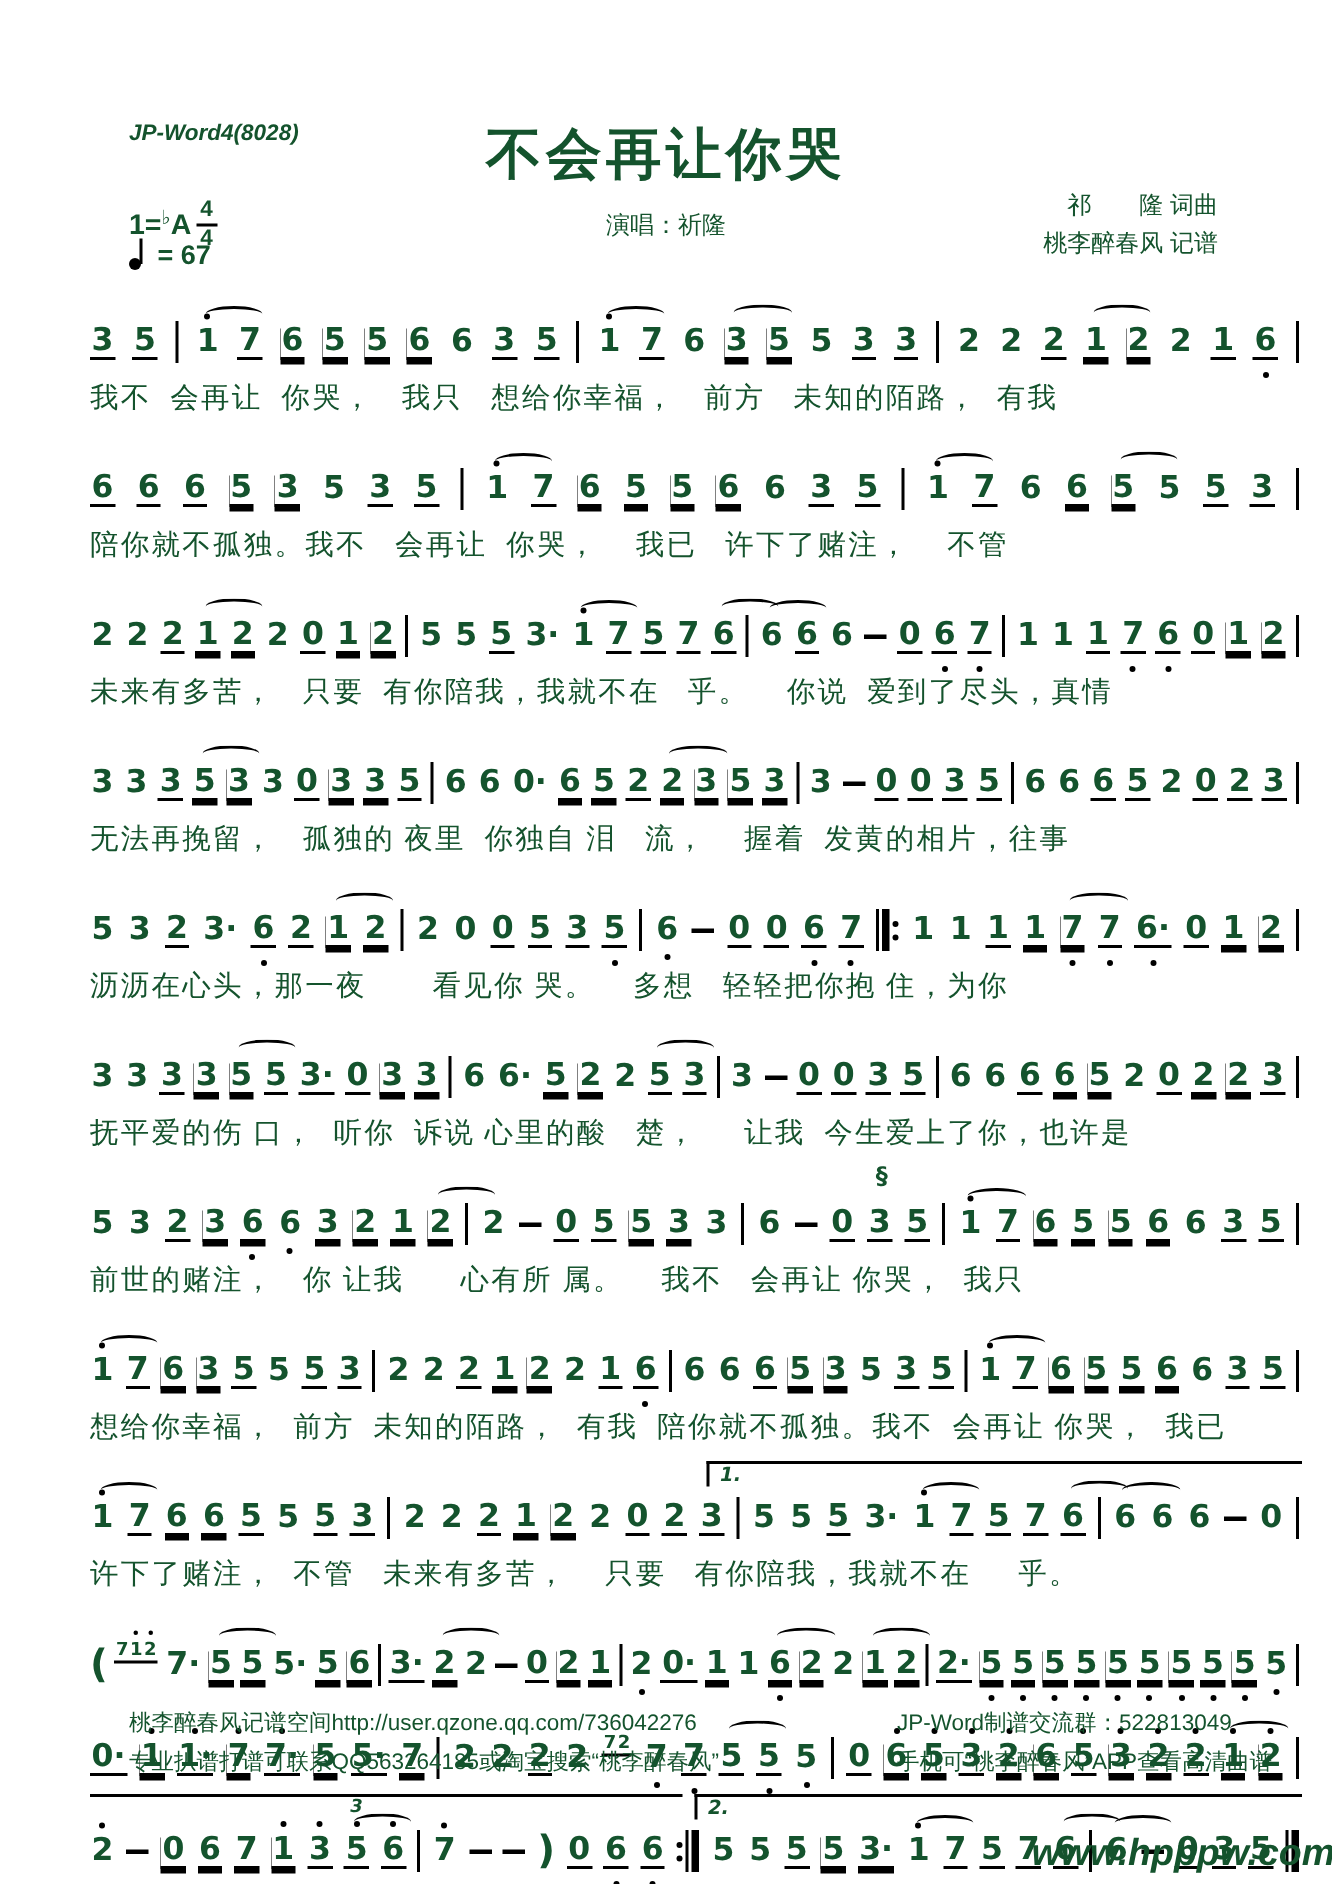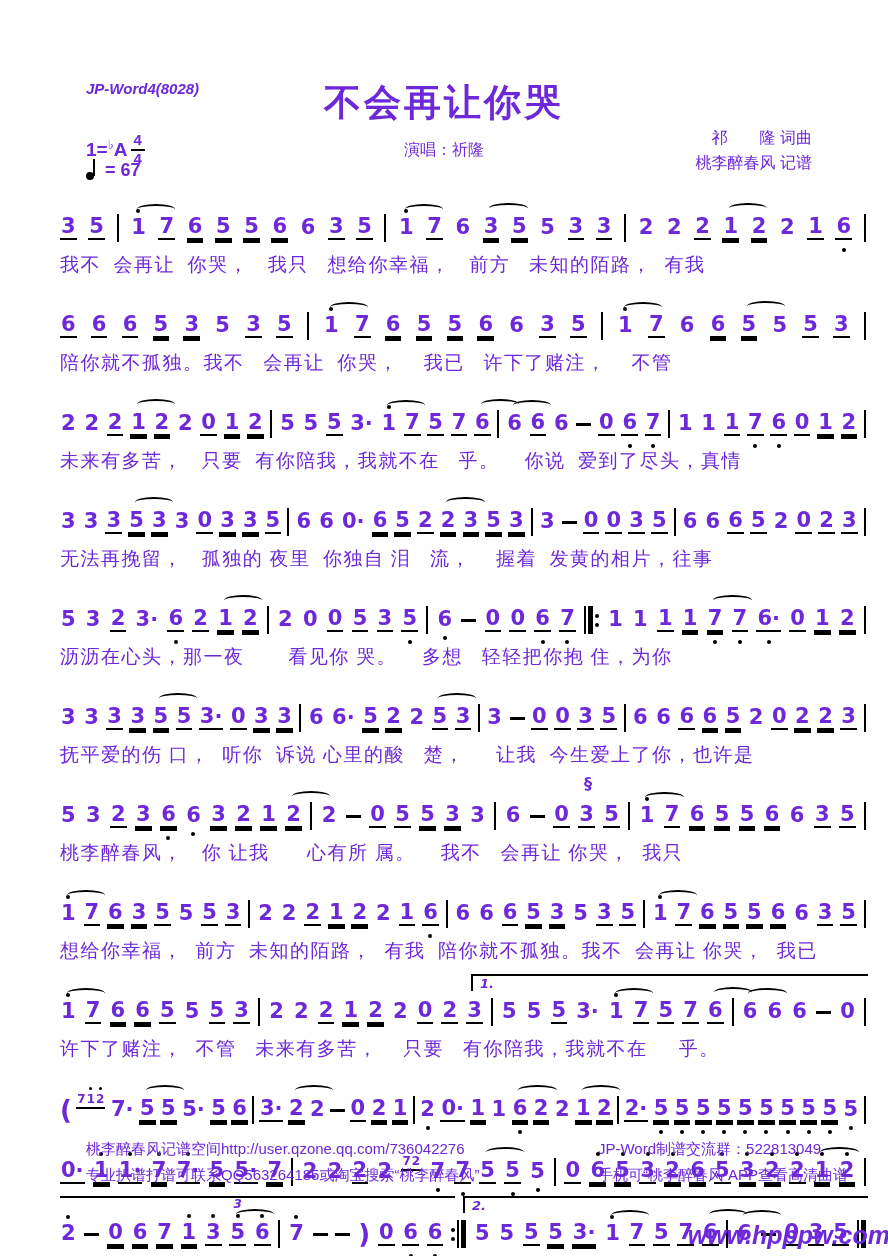--- a/index.html
+++ b/index.html
@@ -1,17 +1,17 @@
 <!DOCTYPE html>
 <html><head>
 <meta charset="utf-8">
 <style>
   html,body{margin:0;padding:0;background:#e8e8e8;}
   .page{position:relative;width:888px;height:1256px;background:#ffffff;margin:0 auto;
-        font-family:"Liberation Sans","DejaVu Sans",sans-serif;color:#6d28d9;overflow:hidden;}
+        font-family:"Liberation Sans","DejaVu Sans",sans-serif;color:#14532d;overflow:hidden;}
   
   .app-label{position:absolute;left:86px;top:80px;font-style:italic;font-size:15px;font-weight:bold;}
   .title{position:absolute;left:0;right:0;top:78px;text-align:center;font-size:37px;font-weight:bold;letter-spacing:3px;}
   .performer{position:absolute;left:0;right:0;top:140px;text-align:center;font-size:16px;}
   .credits{position:absolute;right:76px;top:126px;text-align:right;font-size:16px;line-height:1.55;}
   .keyblock{position:absolute;left:86px;top:132px;font-size:19px;font-weight:bold;display:flex;align-items:center;gap:3px;}
   .keysig sup{font-size:13px;}
   .frac{display:inline-flex;flex-direction:column;align-items:center;font-size:15px;line-height:1.1;}
   .frac .top{border-bottom:2px solid #000;padding:0 3px;}
   .tempo{position:absolute;left:86px;top:160px;font-size:18px;font-weight:bold;display:flex;align-items:center;gap:11px;}
@@ -865,21 +865,21 @@
           <div class="nt u1">
             <span class="dg">3</span>
           </div>
           <div class="nt u1">
             <span class="dg">5</span>
           </div>
           <div class="bargrp">
             <div class="bar"></div>
           </div>
         </div>
-        <div class="lyrics-row">桃李醉春风，   你 让我      心有所 属。    我不   会再让 你哭，  我只</div>
+        <div class="lyrics-row">前世的赌注，   你 让我      心有所 属。    我不   会再让 你哭，  我只</div>
       </div>
       <div class="system">
         <div class="notes-row">
           <div class="nt">
             <span class="dg">1</span>
             <span class="da"></span>
             <span class="arcline"></span>
           </div>
           <div class="nt u1">
             <span class="dg">7</span>

